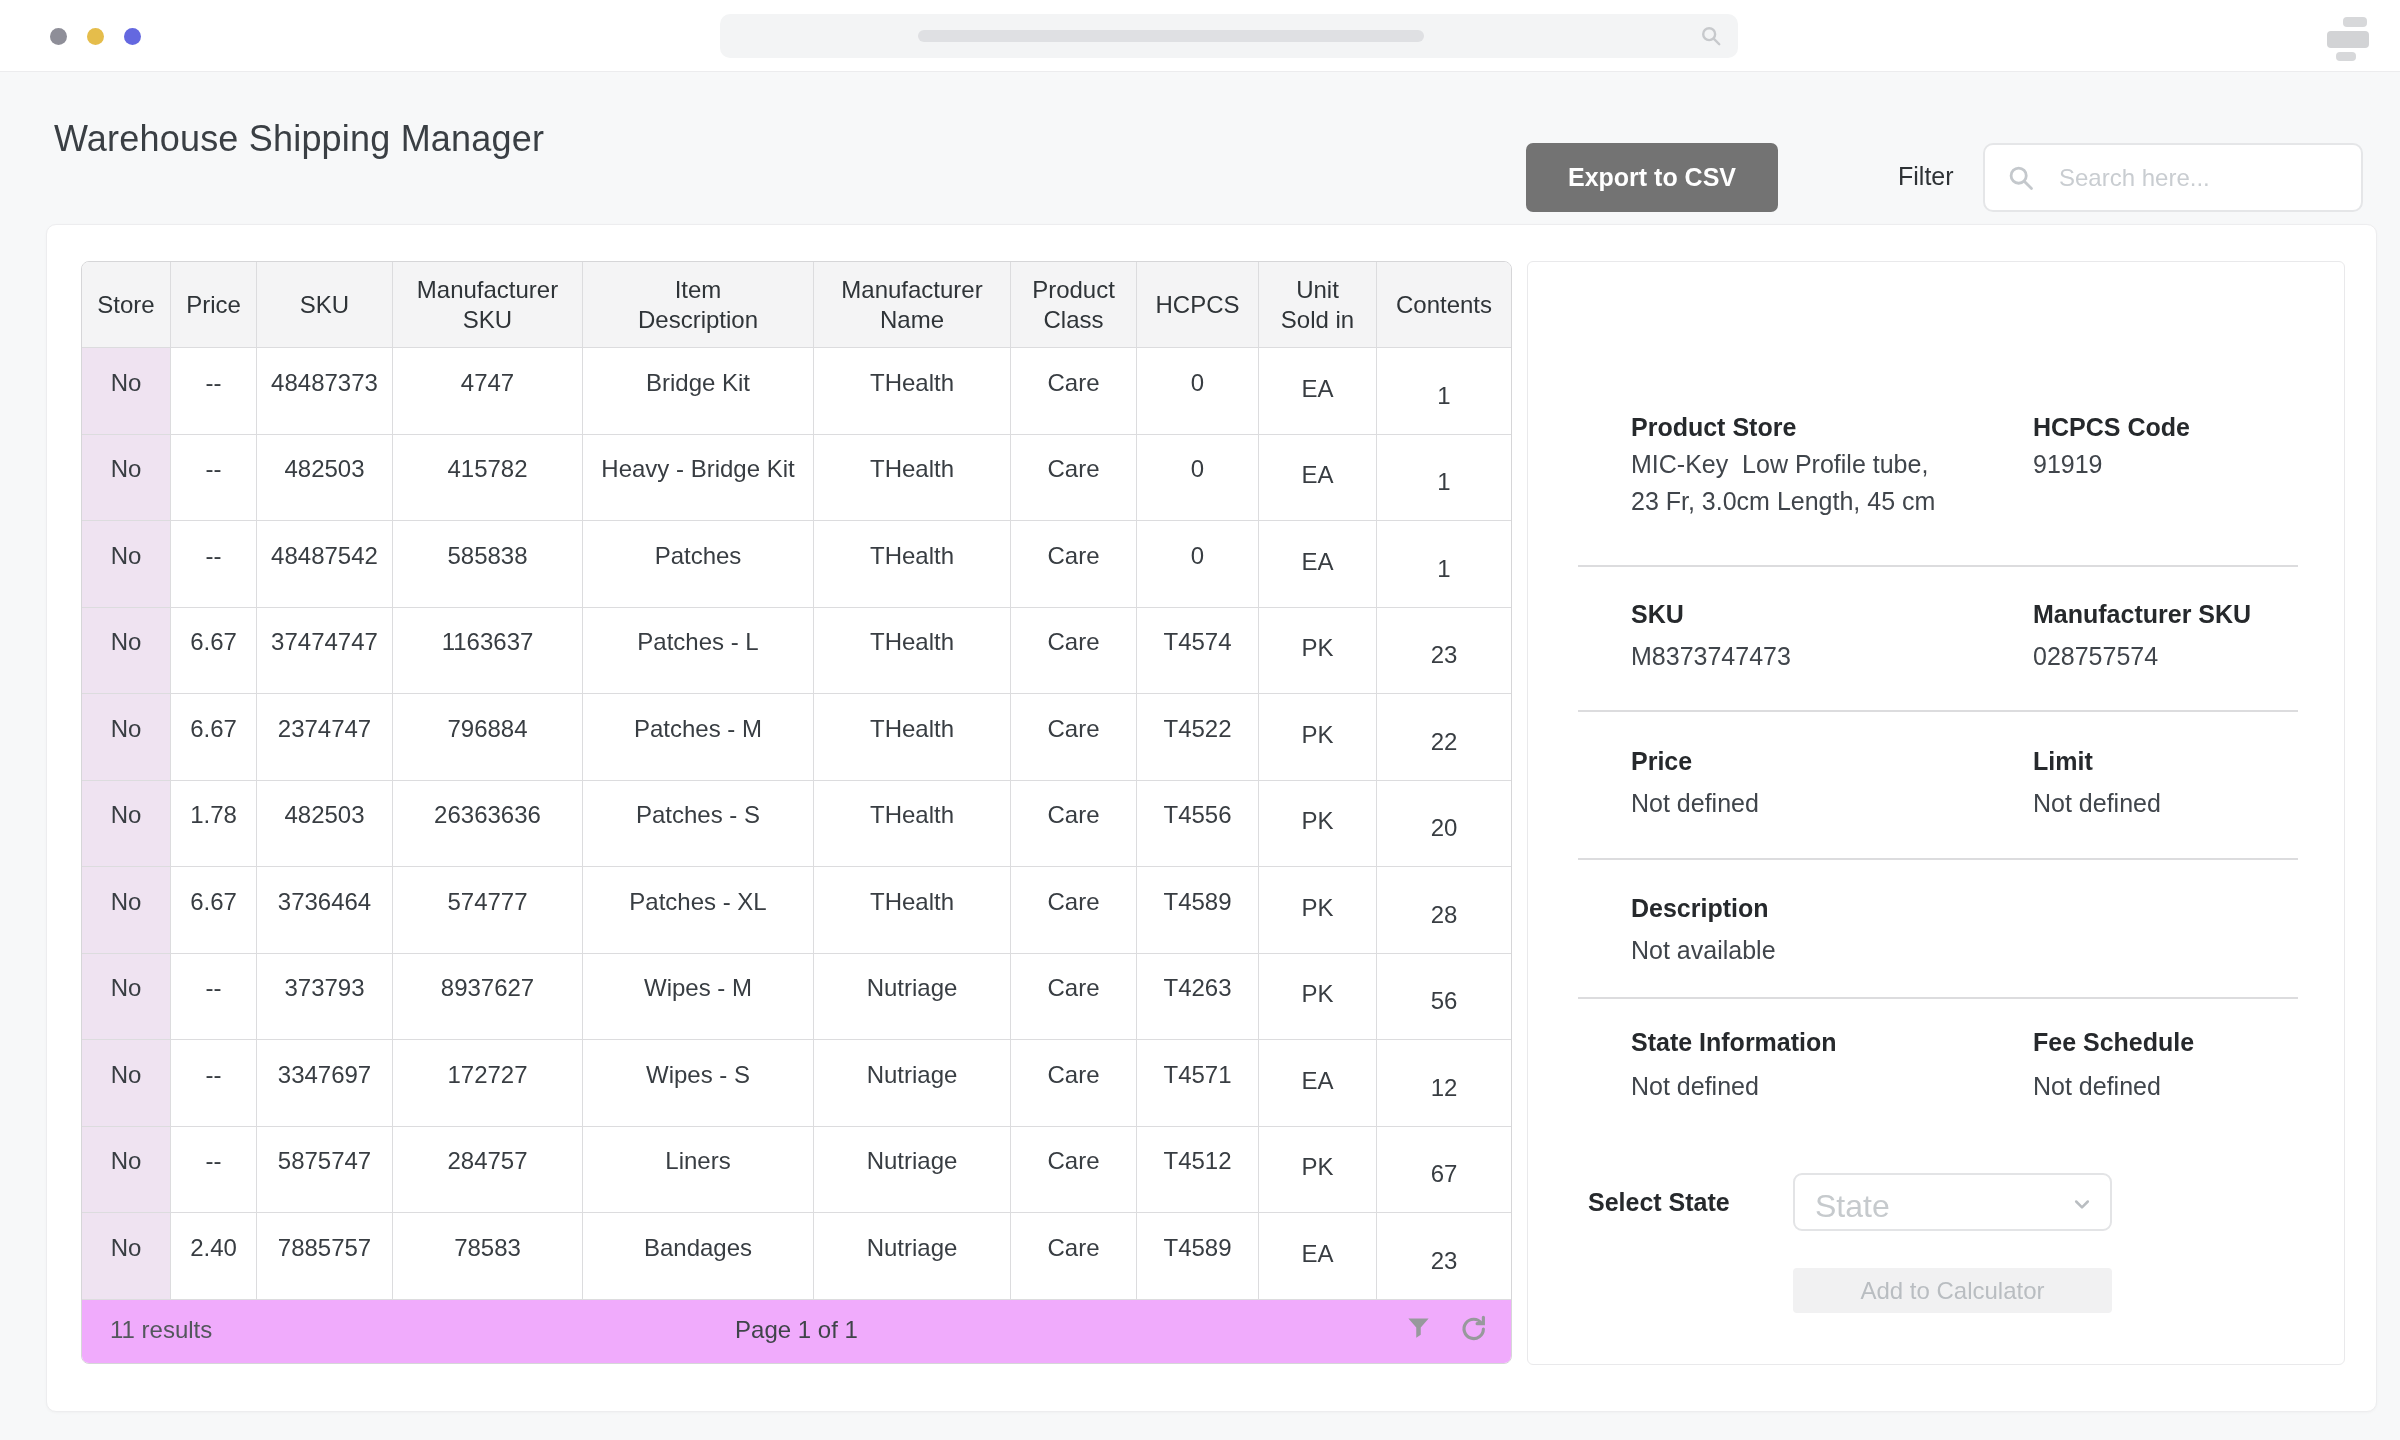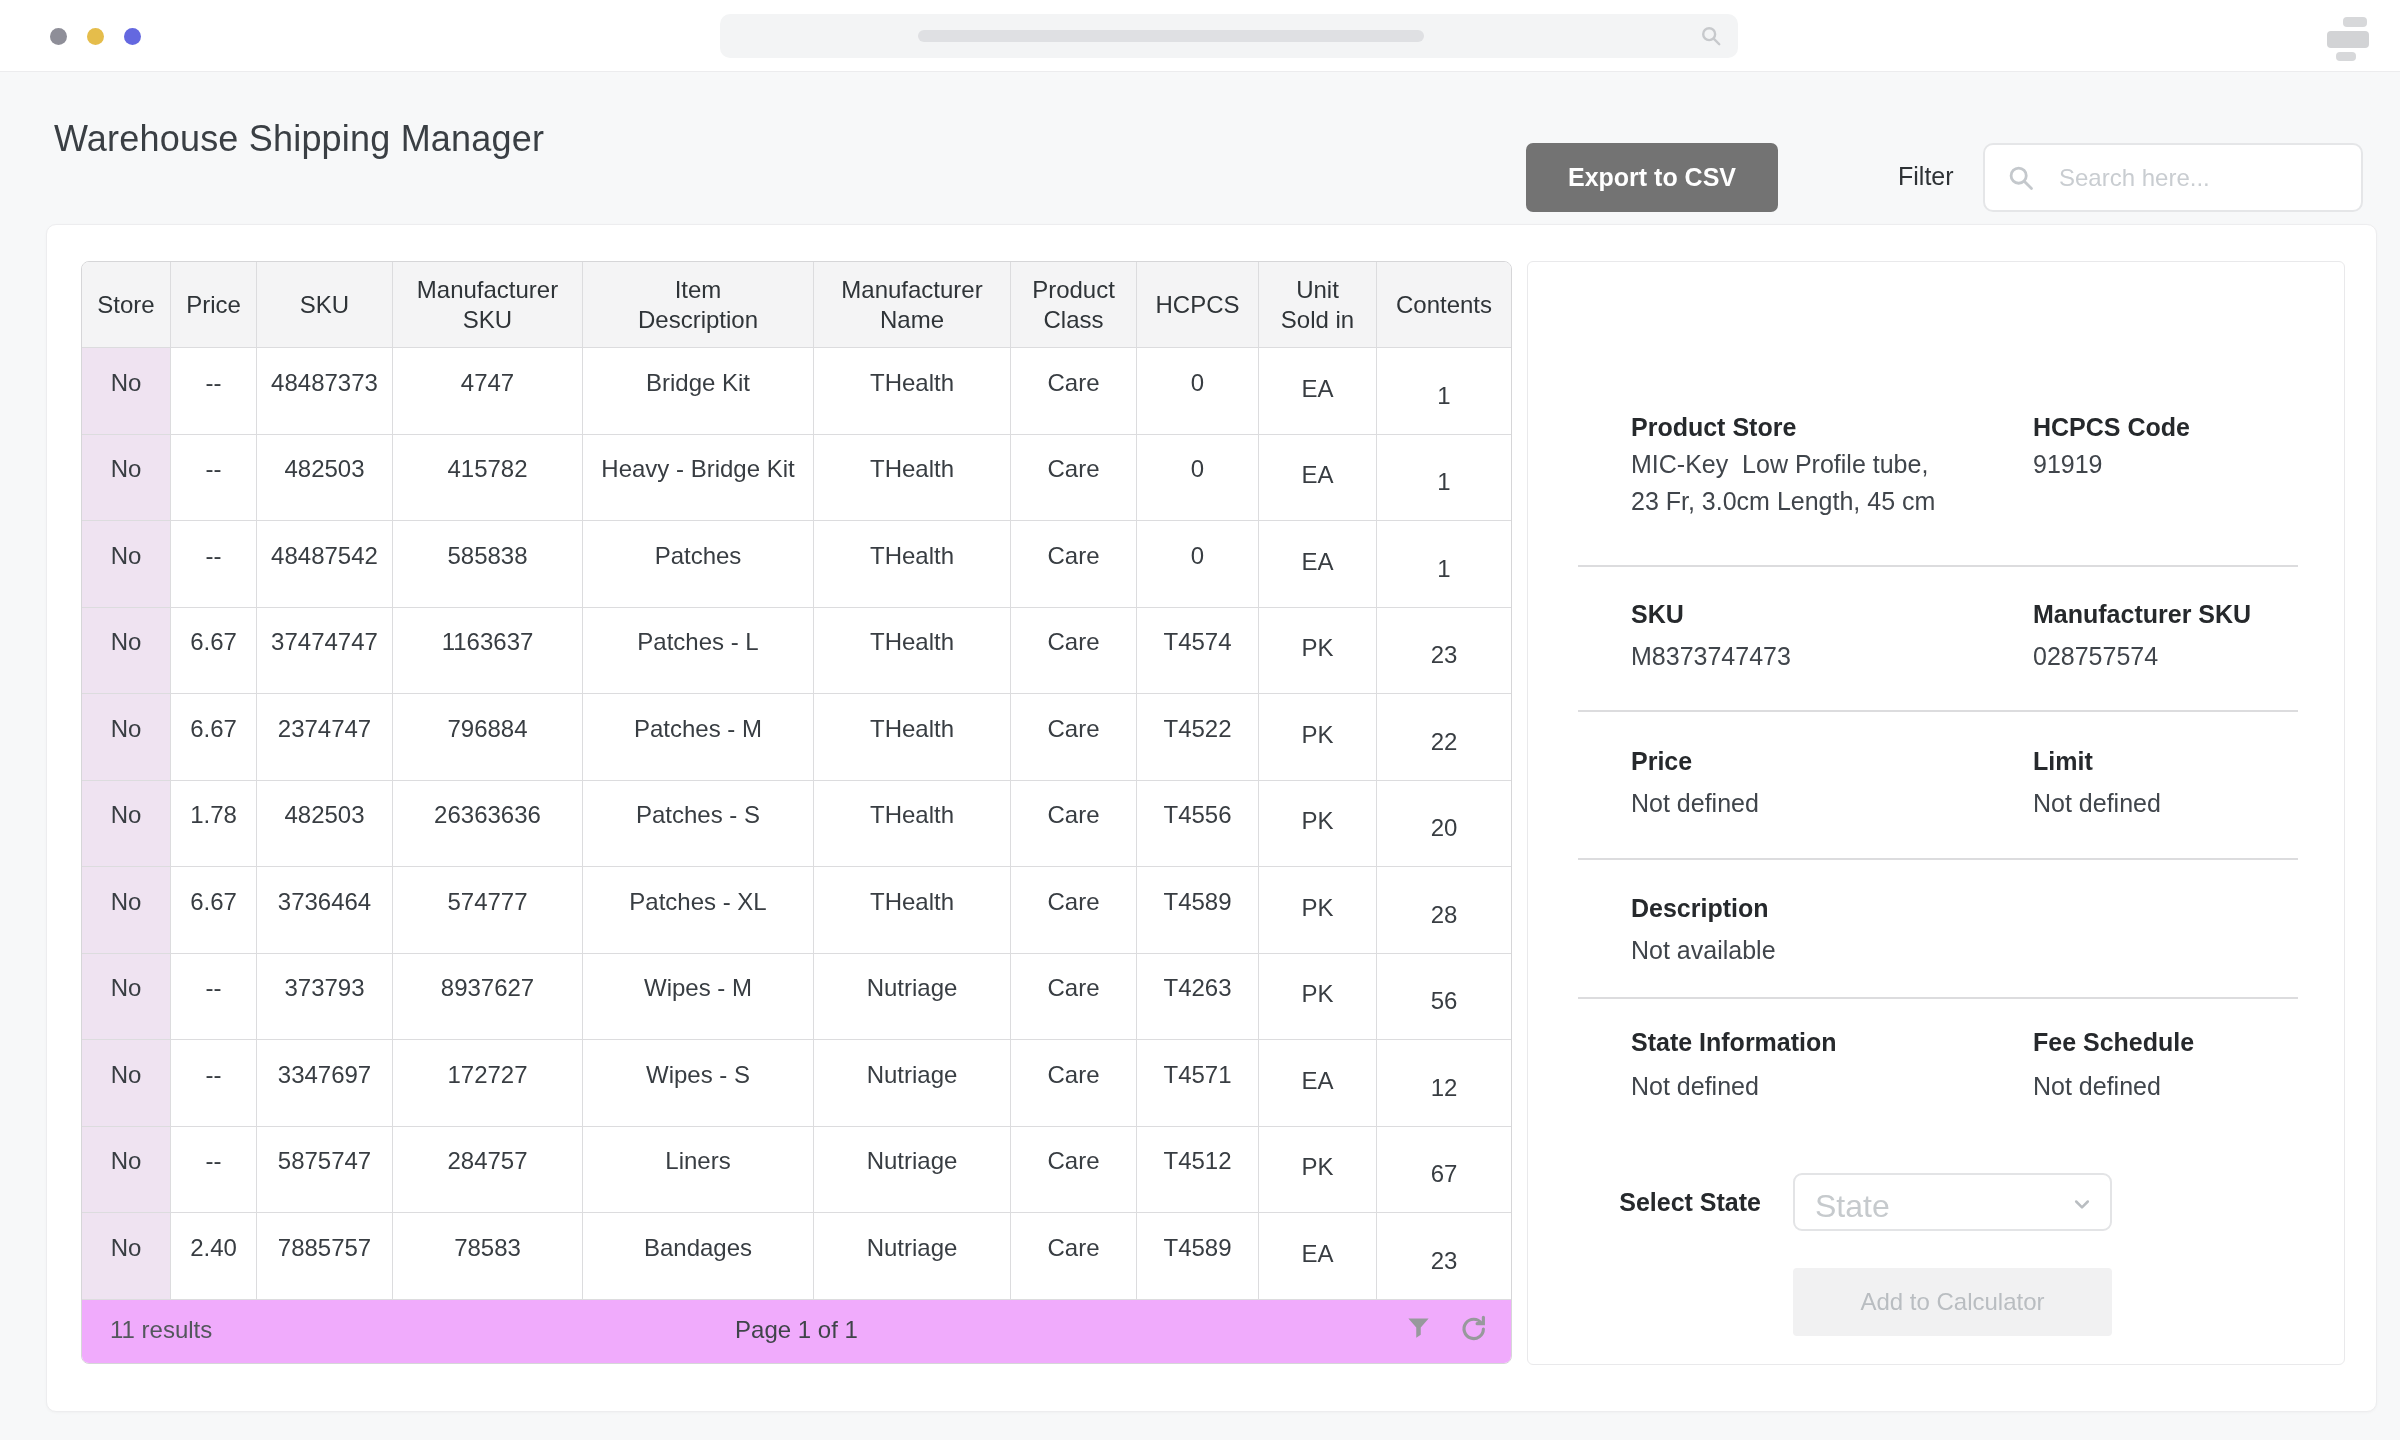--- a/index.html
+++ b/index.html
@@ -60,25 +60,25 @@
   .tfoot .ficons svg { cursor:pointer; }
 
   
   .panel { position:absolute; left:1480px; top:36px; width:818px; height:1104px; border:1px solid #e9e9eb; border-radius:6px; background:#fff; }
   .panel .lab { position:absolute; font-size:25px; font-weight:700; color:#26292c; }
   .panel .val { position:absolute; font-size:25px; font-weight:400; color:#40454b; line-height:37px; }
   .panel .colL { left:103px; }
   .panel .colR { left:505px; }
   .panel hr { position:absolute; left:50px; width:720px; border:none; border-top:2px solid #dcdcde; }
   .pname { white-space:pre-wrap; width:400px; }
-  .sel-label { position:absolute; left:60px; top:926px; width:173px; text-align:right; font-size:25px; font-weight:700; color:#26292c; }
+  .sel-label { position:absolute; left:60px; top:926px; width:173px; font-size:25px; font-weight:700; color:#26292c; }
   .dropdown { position:absolute; left:265px; top:911px; width:319px; height:58px; border:2px solid #e3e4e6; border-radius:9px; background:#fff; cursor:pointer; }
   .dropdown .ph { position:absolute; left:20px; top:13px; font-size:32px; color:#c6cacd; }
   .dropdown svg { position:absolute; right:18px; top:19px; }
-  .add-btn { position:absolute; left:265px; top:1006px; width:319px; height:68px; background:#f1f1f2; border:none; border-radius:4px;
+  .add-btn { position:absolute; left:265px; top:1006px; width:319px; height:45px; background:#f1f1f2; border:none; border-radius:4px;
     font-size:24px; color:#b9bdc1; font-family:inherit; }
 </style>
 </head>
 <body>
 
 <div class="topbar">
   <span class="dot d1" style="background: rgb(142, 142, 152);"></span>
   <span class="dot d2" style="background: rgb(229, 189, 75);"></span>
   <span class="dot d3" style="background: rgb(100, 104, 224);"></span>
   <div class="omnibox">

